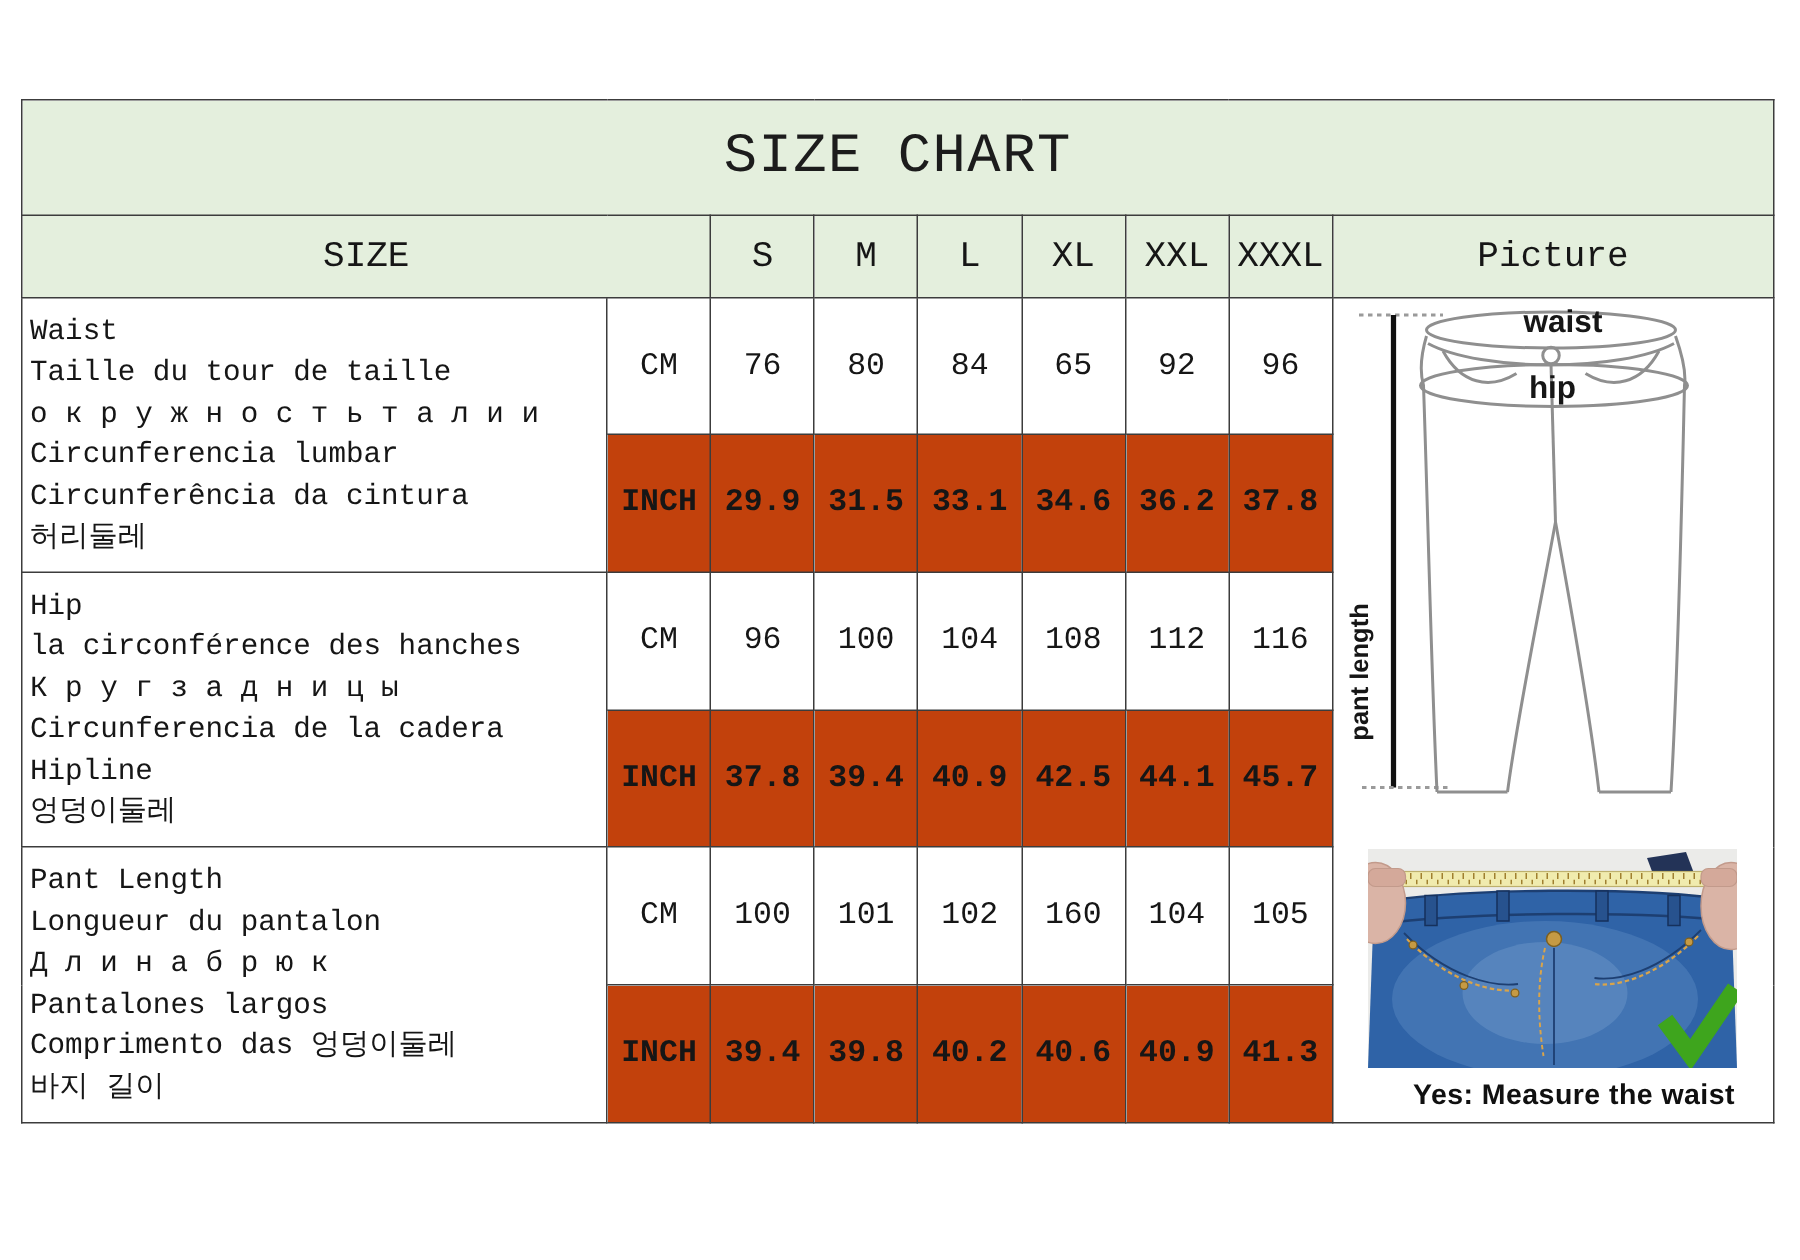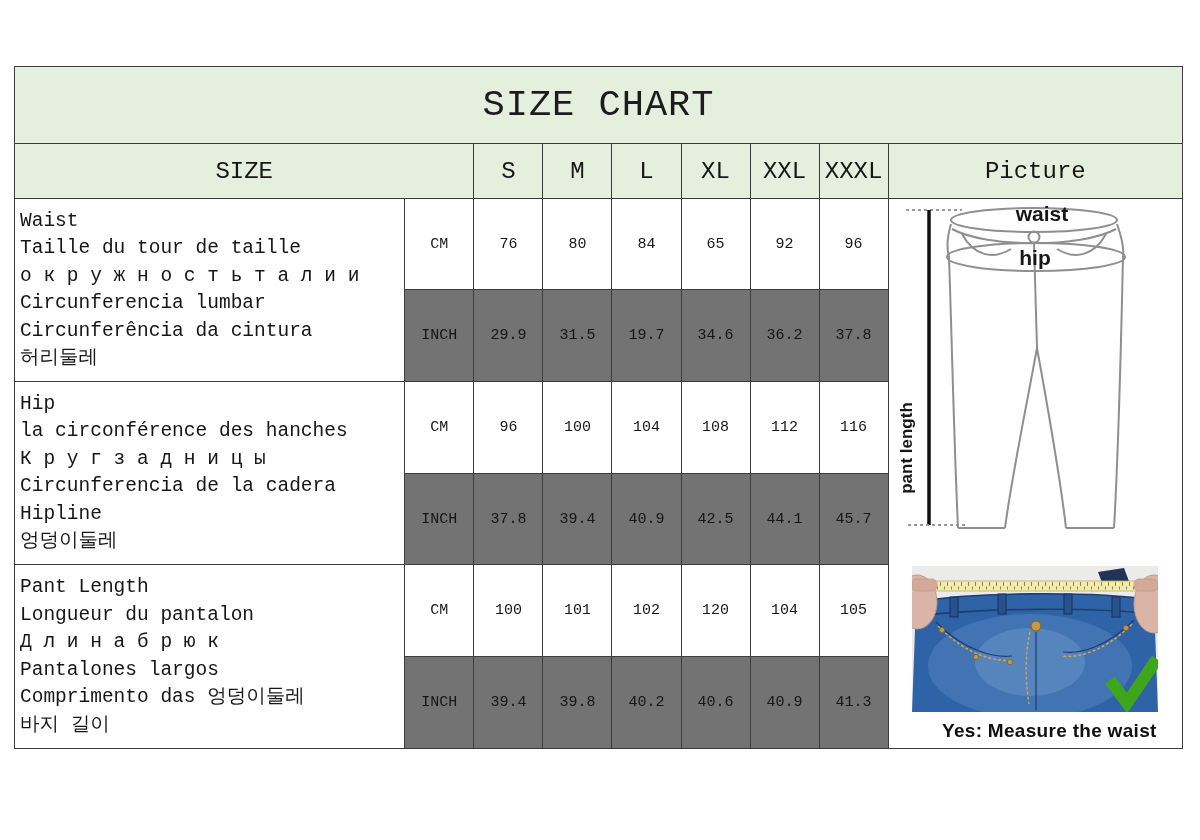--- a/index.html
+++ b/index.html
@@ -11,24 +11,24 @@
   table.size-chart { border-collapse:collapse; table-layout:fixed; width:1169px; }
   td { border:1.6px solid #3c3c3c; text-align:center; vertical-align:middle; padding:0; overflow:hidden; }
   .green { background:#e4efdd; }
   .title-cell { height:76px; font-size:37px; letter-spacing:1px; color:#1c1c1c; }
   .hdr-cell { height:54px; font-size:24px; }
   .label-cell {
     text-align:left; background:#ffffff; padding:4px 2px 4px 5px;
     font-size:19.5px; line-height:27.5px; white-space:nowrap;
   }
   tr.cm-row td.data { background:#ffffff; }
-  tr.inch-row td.data { background:#737373; }
+  tr.inch-row td.data { background:#c2410c;font-weight:bold; }
   tr.r-cm td.data { height:90px; }
   tr.r-inch td.data { height:91px; }
-  .unit-cell, .val-cell { font-size:15px; }
+  .unit-cell, .val-cell { font-size:21px; }
   .picture-cell { background:#ffffff; vertical-align:top; padding:2px 0 0 0; }
   .diagram-box { width:286px; margin:2px auto 0 auto; }
   .photo-box { width:246px; margin:6px auto 0 auto; line-height:0; }
   .photo-caption {
     font-family:"Liberation Sans","DejaVu Sans",sans-serif; font-weight:bold;
     font-size:19px; color:#101010; text-align:center; margin-top:8px; letter-spacing:0.3px;padding-left:28px;
   }
   .svg-label { font-family:"Liberation Sans","DejaVu Sans",sans-serif; font-weight:bold; fill:#161616; }
 </style>
 </head>
@@ -153,21 +153,21 @@
           <path d="M198 114 L215 137 L245 93" stroke="#3ea51d" stroke-width="12" fill="none"></path>
         </svg>
       </div>
       <div class="photo-caption">Yes: Measure the waist</div>
     </td>
   </tr>
   <tr class="inch-row r-inch">
     <td class="data unit-cell">INCH</td>
     <td class="data val-cell">29.9</td>
     <td class="data val-cell">31.5</td>
-    <td class="data val-cell">19.7</td>
+    <td class="data val-cell">33.1</td>
     <td class="data val-cell">34.6</td>
     <td class="data val-cell">36.2</td>
     <td class="data val-cell">37.8</td>
   </tr>
 
   <tr class="cm-row r-inch">
     <td rowspan="2" class="label-cell">
       <div>Hip</div>
       <div>la circonférence des hanches</div>
       <div>К р у г  з а д н и ц ы</div>
@@ -199,21 +199,21 @@
       <div>Longueur du pantalon</div>
       <div>Д л и н а  б р ю к</div>
       <div>Pantalones largos</div>
       <div>Comprimento das 엉덩이둘레</div>
       <div>바지 길이</div>
     </td>
     <td class="data unit-cell">CM</td>
     <td class="data val-cell">100</td>
     <td class="data val-cell">101</td>
     <td class="data val-cell">102</td>
-    <td class="data val-cell">120</td>
+    <td class="data val-cell">160</td>
     <td class="data val-cell">104</td>
     <td class="data val-cell">105</td>
   </tr>
   <tr class="inch-row r-inch">
     <td class="data unit-cell">INCH</td>
     <td class="data val-cell">39.4</td>
     <td class="data val-cell">39.8</td>
     <td class="data val-cell">40.2</td>
     <td class="data val-cell">40.6</td>
     <td class="data val-cell">40.9</td>

